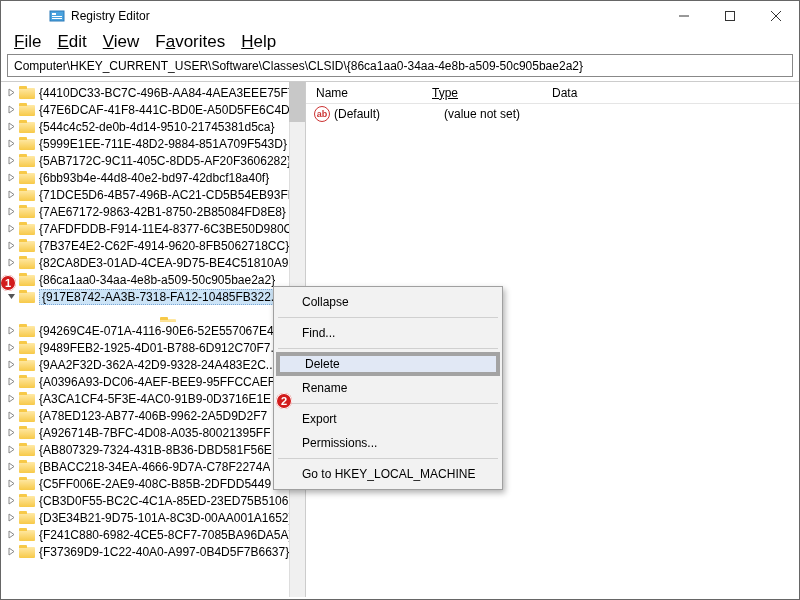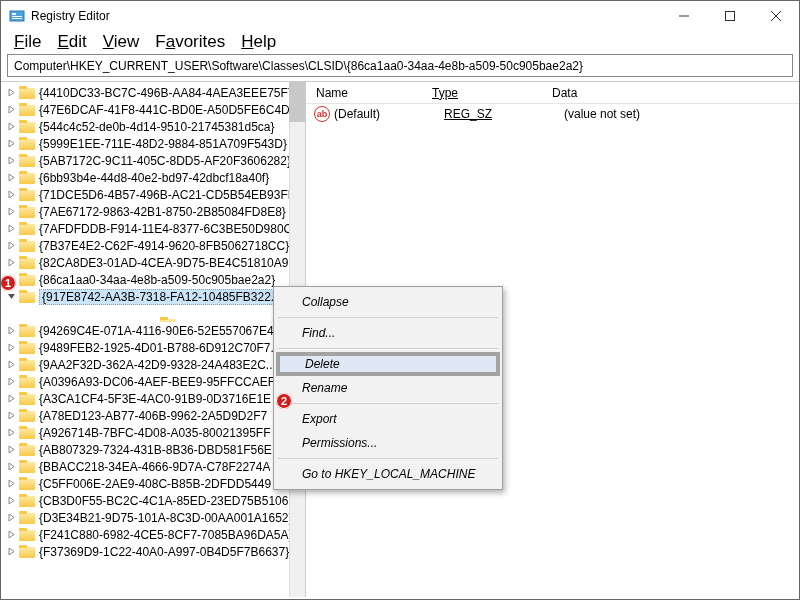--- a/index.html
+++ b/index.html
@@ -1,19 +1,19 @@
 <!DOCTYPE html>
 <html><head>
 <meta charset="utf-8">
 <style>
   * { box-sizing: border-box; font-family: "Segoe UI", Tahoma, sans-serif; }
   html, body { margin: 0; padding: 0; }
   body { width: 800px; height: 600px; background: #fff; overflow: hidden; border: 1px solid #666; position: relative; }
 
-  .titlebar { height: 30px; display: flex; align-items: center; padding-left: 8px; }
+  .titlebar { height: 30px; display: flex; align-items: center; padding-left: 8px; margin-left: 40px; }
   .titlebar-icon { width: 16px; height: 16px; margin-right: 6px; display: inline-flex; align-items: center; justify-content: center; }
   .titlebar-text { font-size: 12px; flex: 1; }
   .titlebar-controls { display: flex; }
   .titlebar-btn { width: 46px; height: 30px; display: flex; align-items: center; justify-content: center; font-size: 12px; color: #333; }
   .titlebar-btn svg { stroke: #333; stroke-width: 1; fill: none; }
 
   .menubar { height: 21px; display: flex; align-items: center; padding: 0 6px; gap: 2px; font-size: 17px; }
   .menu-item { padding: 1px 7px; cursor: default; }
   .menu-item .ul { text-decoration: underline; }
 
@@ -35,21 +35,21 @@
   .child-row { padding-left: 34px; flex-direction: column; }
 
   .value-header { display: flex; height: 22px; align-items: center; font-size: 12px; border-bottom: 1px solid #e5e5e5; }
   .col { padding: 2px 10px; }
   .col-name { width: 116px; }
   .col-type { width: 120px; text-decoration: underline; }
   .col-data { flex: 1; }
   .value-row { display: flex; height: 20px; align-items: center; font-size: 12px; }
   .val-icon { width: 16px; height: 16px; margin: 0 4px 0 8px; background: #fff; border: 1px solid #c33; border-radius: 8px; display: flex; align-items:center; justify-content:center; font-size:9px; font-weight:bold; color:#c33; }
 
-  .context-menu { position: absolute; left: 272px; top: 285px; width: 230px; background: #f2f2f2; border: 1px solid #a0a0a0; box-shadow: 2px 3px 6px rgba(0,0,0,0.3); font-size: 12px; padding: 3px 2px; z-index: 50; font-style: italic; }
+  .context-menu { position: absolute; left: 272px; top: 285px; width: 230px; background: #f2f2f2; border: 1px solid #a0a0a0; box-shadow: 2px 3px 6px rgba(0,0,0,0.3); font-size: 12px; padding: 3px 2px; z-index: 50; }
   .cm-item { height: 24px; display: flex; align-items: center; padding: 0 20px 0 26px; position: relative; }
   .cm-item.hover { background: #e1e8f5; border: 4px solid #a3a3a3; padding: 0 19px 0 25px; }
   .cm-sep { height: 1px; background: #d0d0d0; margin: 3px 2px; }
   .cm-sub::after { content:""; position:absolute; right:10px; top:50%; transform: translateY(-50%); border-left:5px solid #555; border-top:4px solid transparent; border-bottom:4px solid transparent; }
 
   .callout { position:absolute; width:16px; height:16px; background:#d21c1c; color:#fff; border-radius:50%; font-size:11px; font-weight:bold; display:flex; align-items:center; justify-content:center; z-index:60; box-shadow:0 0 0 1px #fff inset; }
   .callout-1 { left:-1px; top:274px; }
   .callout-2 { left:275px; top:392px; }
 
   
@@ -357,21 +357,20 @@
   </div>
   <div class="value-pane">
     <div class="value-header">
       <div class="col col-name">Name</div>
       <div class="col col-type">Type</div>
       <div class="col col-data">Data</div>
     </div>
     <div class="value-row">
       <span class="val-icon">ab</span>
       <div class="col col-name" style="width:100px;padding-left:0">(Default)</div>
-      <div class="col col-type">REG_SZ</div>
       <div class="col col-data">(value not set)</div>
     </div>
   </div>
 </div>
 
 <div class="context-menu">
   <div class="cm-item">Collapse</div>
   <div class="cm-sep"></div>
   <div class="cm-item">Find...</div>
   <div class="cm-sep"></div>

